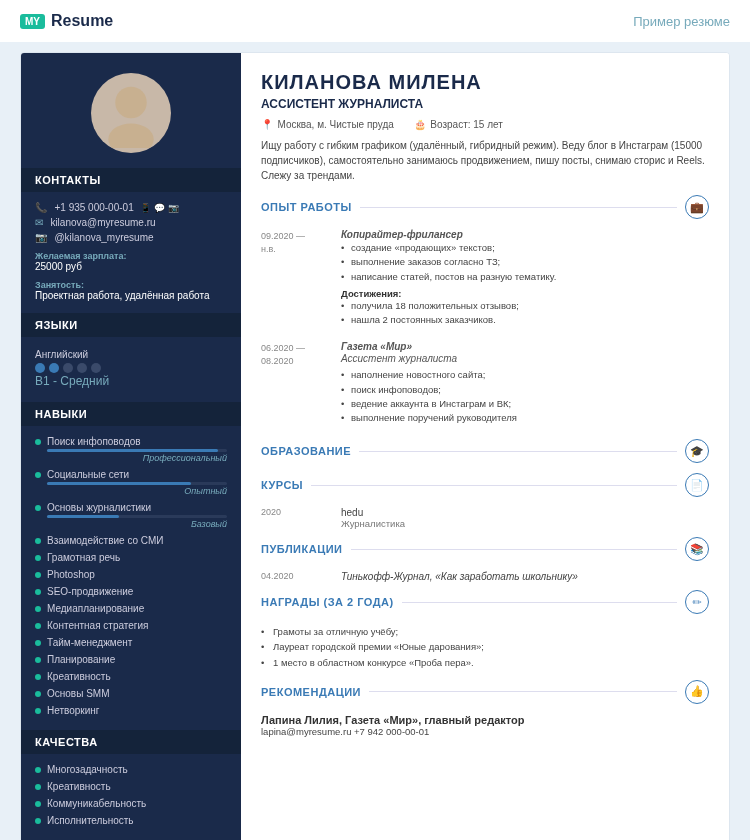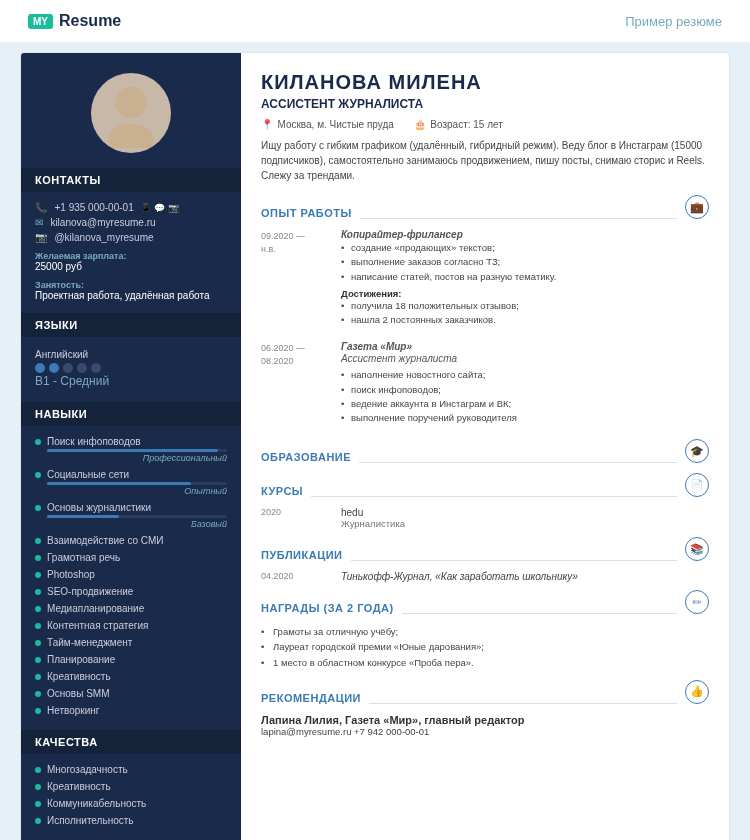--- a/index.html
+++ b/index.html
@@ -10,21 +10,21 @@
       flex-direction: column;
       align-items: center;
       min-height: 840px;
       padding: 0;
     }
     .top-bar {
       width: 750px;
       display: flex;
       justify-content: space-between;
       align-items: center;
-      padding: 12px 28px;
+      padding: 12px 20px;
       background: #fff;
     }
     .logo {
       display: flex;
       align-items: center;
       gap: 6px;
     }
     .logo-badge {
       background: #1abc9c;
       color: #fff;
@@ -217,21 +217,21 @@
       color: #888;
     }
     .summary-text {
       font-size: 10px;
       color: #444;
       line-height: 1.5;
       margin-bottom: 12px;
     }
     .section-line {
       display: flex;
-      align-items: flex-end;
+      align-items: center;
       margin-bottom: 10px;
     }
     .section-title {
       font-size: 11px;
       font-weight: bold;
       color: #3a7ab5;
       letter-spacing: 0.5px;
       white-space: nowrap;
       margin-right: 8px;
     }

